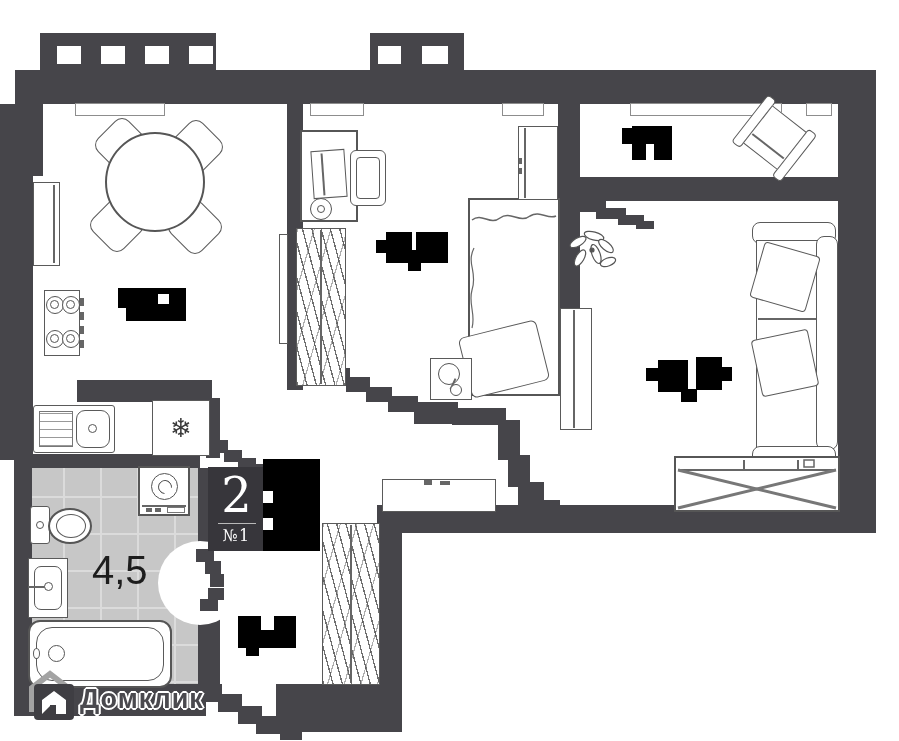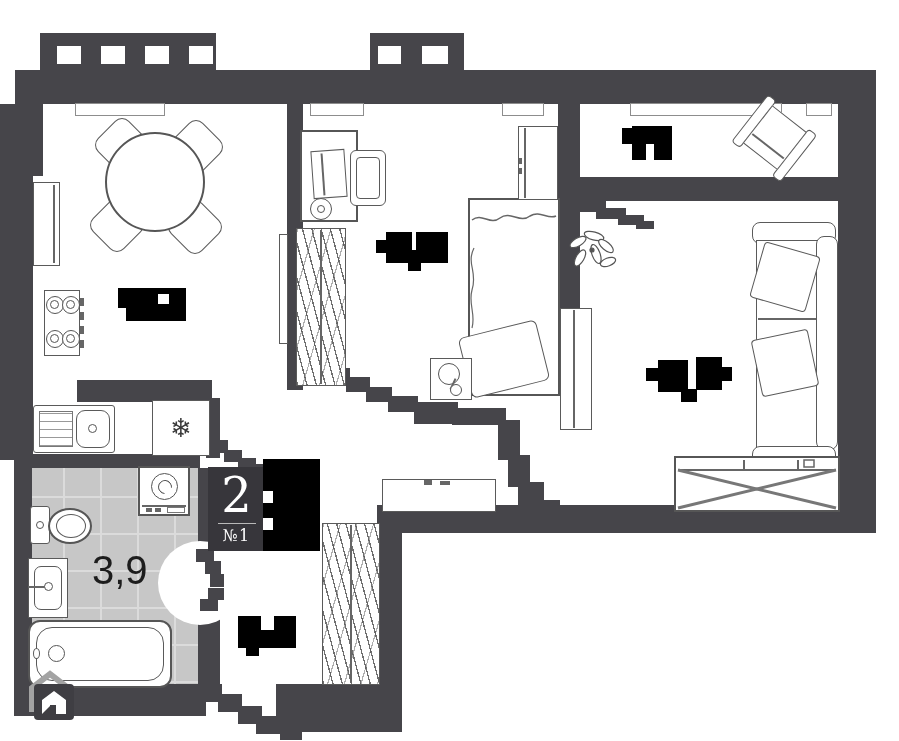--- a/index.html
+++ b/index.html
@@ -262,21 +262,21 @@
   <div class="abs f1" style="left:28px;top:558px;width:40px;height:60px"></div>
   <div class="abs f1" style="left:34px;top:566px;width:28px;height:44px;border-radius:7px"></div>
   <div class="abs ln" style="left:28px;top:586px;width:18px;height:2px"></div>
   <div class="abs ring" style="left:44px;top:582px;width:9px;height:9px"></div>
 
   <div class="abs f" style="left:28px;top:620px;width:144px;height:68px;border-radius:12px"></div>
   <div class="abs f1" style="left:36px;top:627px;width:128px;height:54px;border-radius:16px"></div>
   <div class="abs ring" style="left:48px;top:645px;width:17px;height:17px"></div>
   <div class="abs f1" style="left:33px;top:648px;width:7px;height:11px;border-radius:50%"></div>
 
-  <div class="abs area" style="left:92px;top:548px">3,9</div>
+  <div class="abs area" style="left:92px;top:548px">4,5</div>
 
   <div class="abs badge" style="left:208px;top:467px;width:57px;height:84px">
     <div class="n">2</div>
     <div class="hr"></div>
     <div class="apt">№1</div>
   </div>
   <div class="abs blk" style="left:263px;top:459px;width:57px;height:92px"></div>
   <div class="abs wh" style="left:263px;top:491px;width:10px;height:12px"></div>
   <div class="abs wh" style="left:263px;top:518px;width:10px;height:12px"></div>
 
@@ -290,14 +290,15 @@
 
   <svg class="abs" style="left:24px;top:668px" width="52" height="48" viewBox="0 0 52 48">
     <path d="M8,44 V20 L26,6 L44,20 V44" stroke="#a3a3a3" stroke-width="6" fill="none"></path>
   </svg>
   <div class="abs logo" style="left:34px;top:684px;width:40px;height:36px">
     <svg width="32" height="28" viewBox="0 0 32 28">
       <path d="M4,26 V12 L16,3 L28,12 V26 H18 V17 H12 V26 Z" fill="#fff"></path>
       <path d="M4,26 L12,18 V26 Z" fill="#3f3e43"></path>
     </svg>
   </div>
+  <div class="abs wmtext" style="left:80px;top:684px">Домклик</div>
 
 </div>
 
 </body></html>

